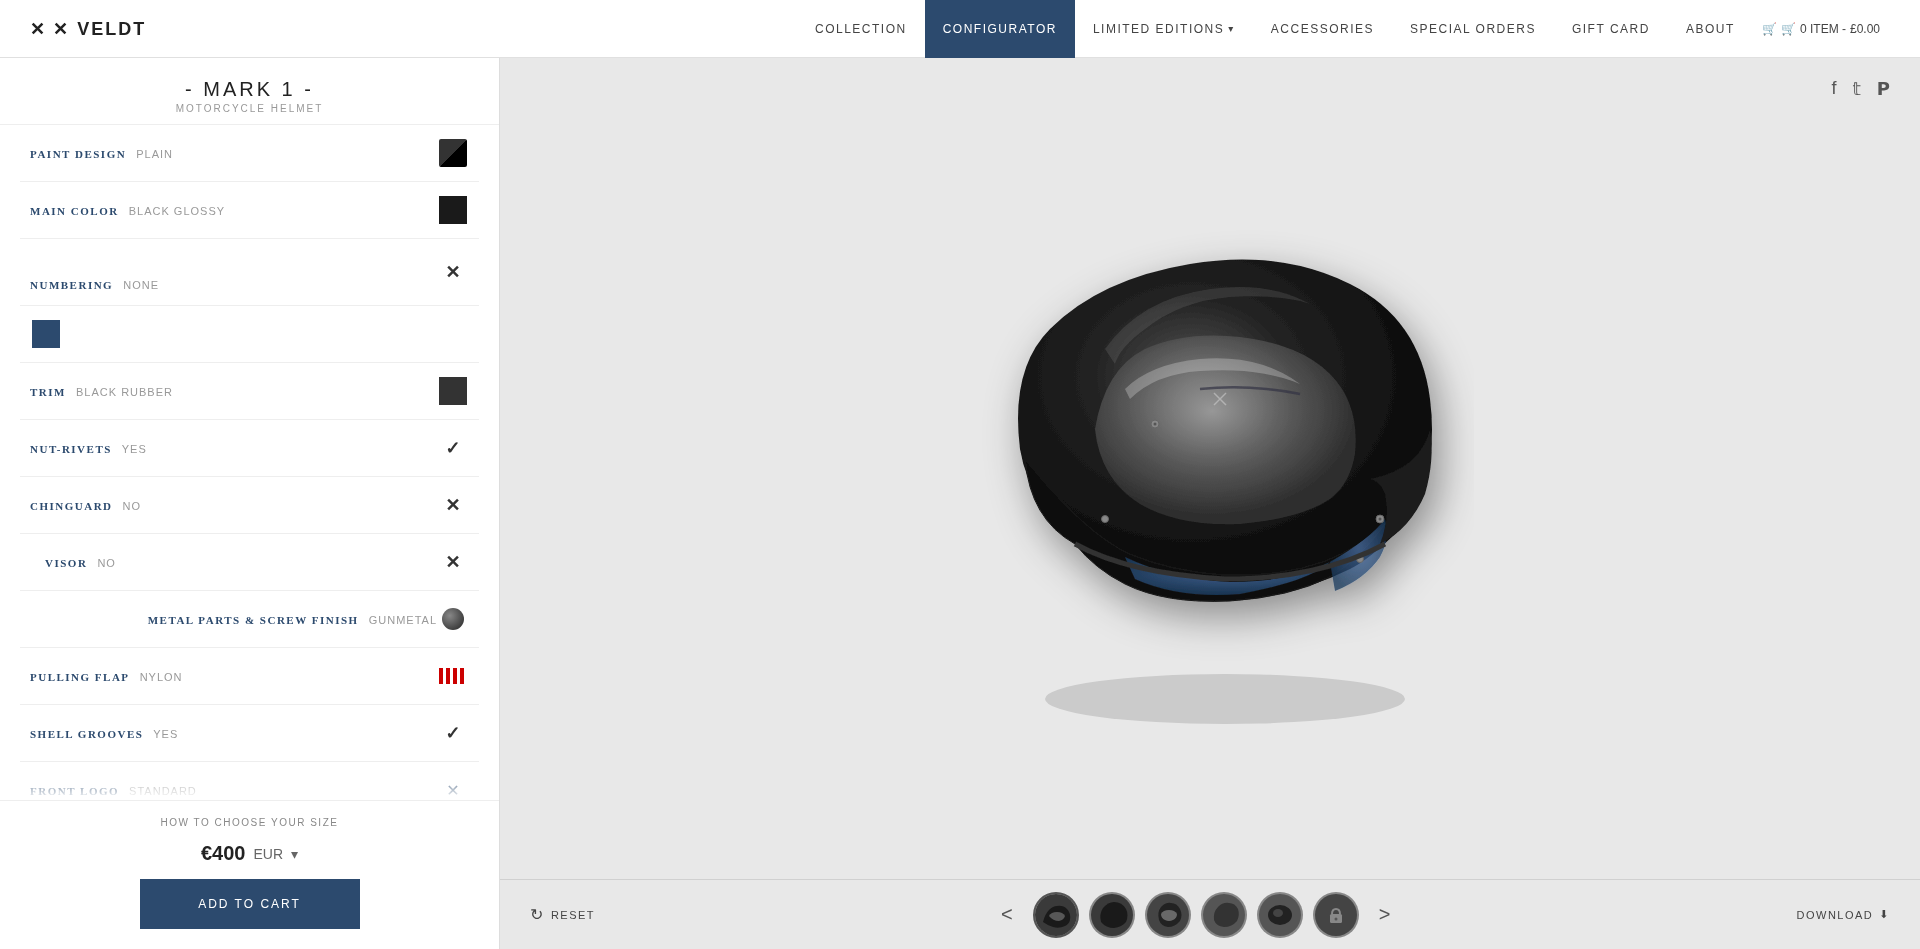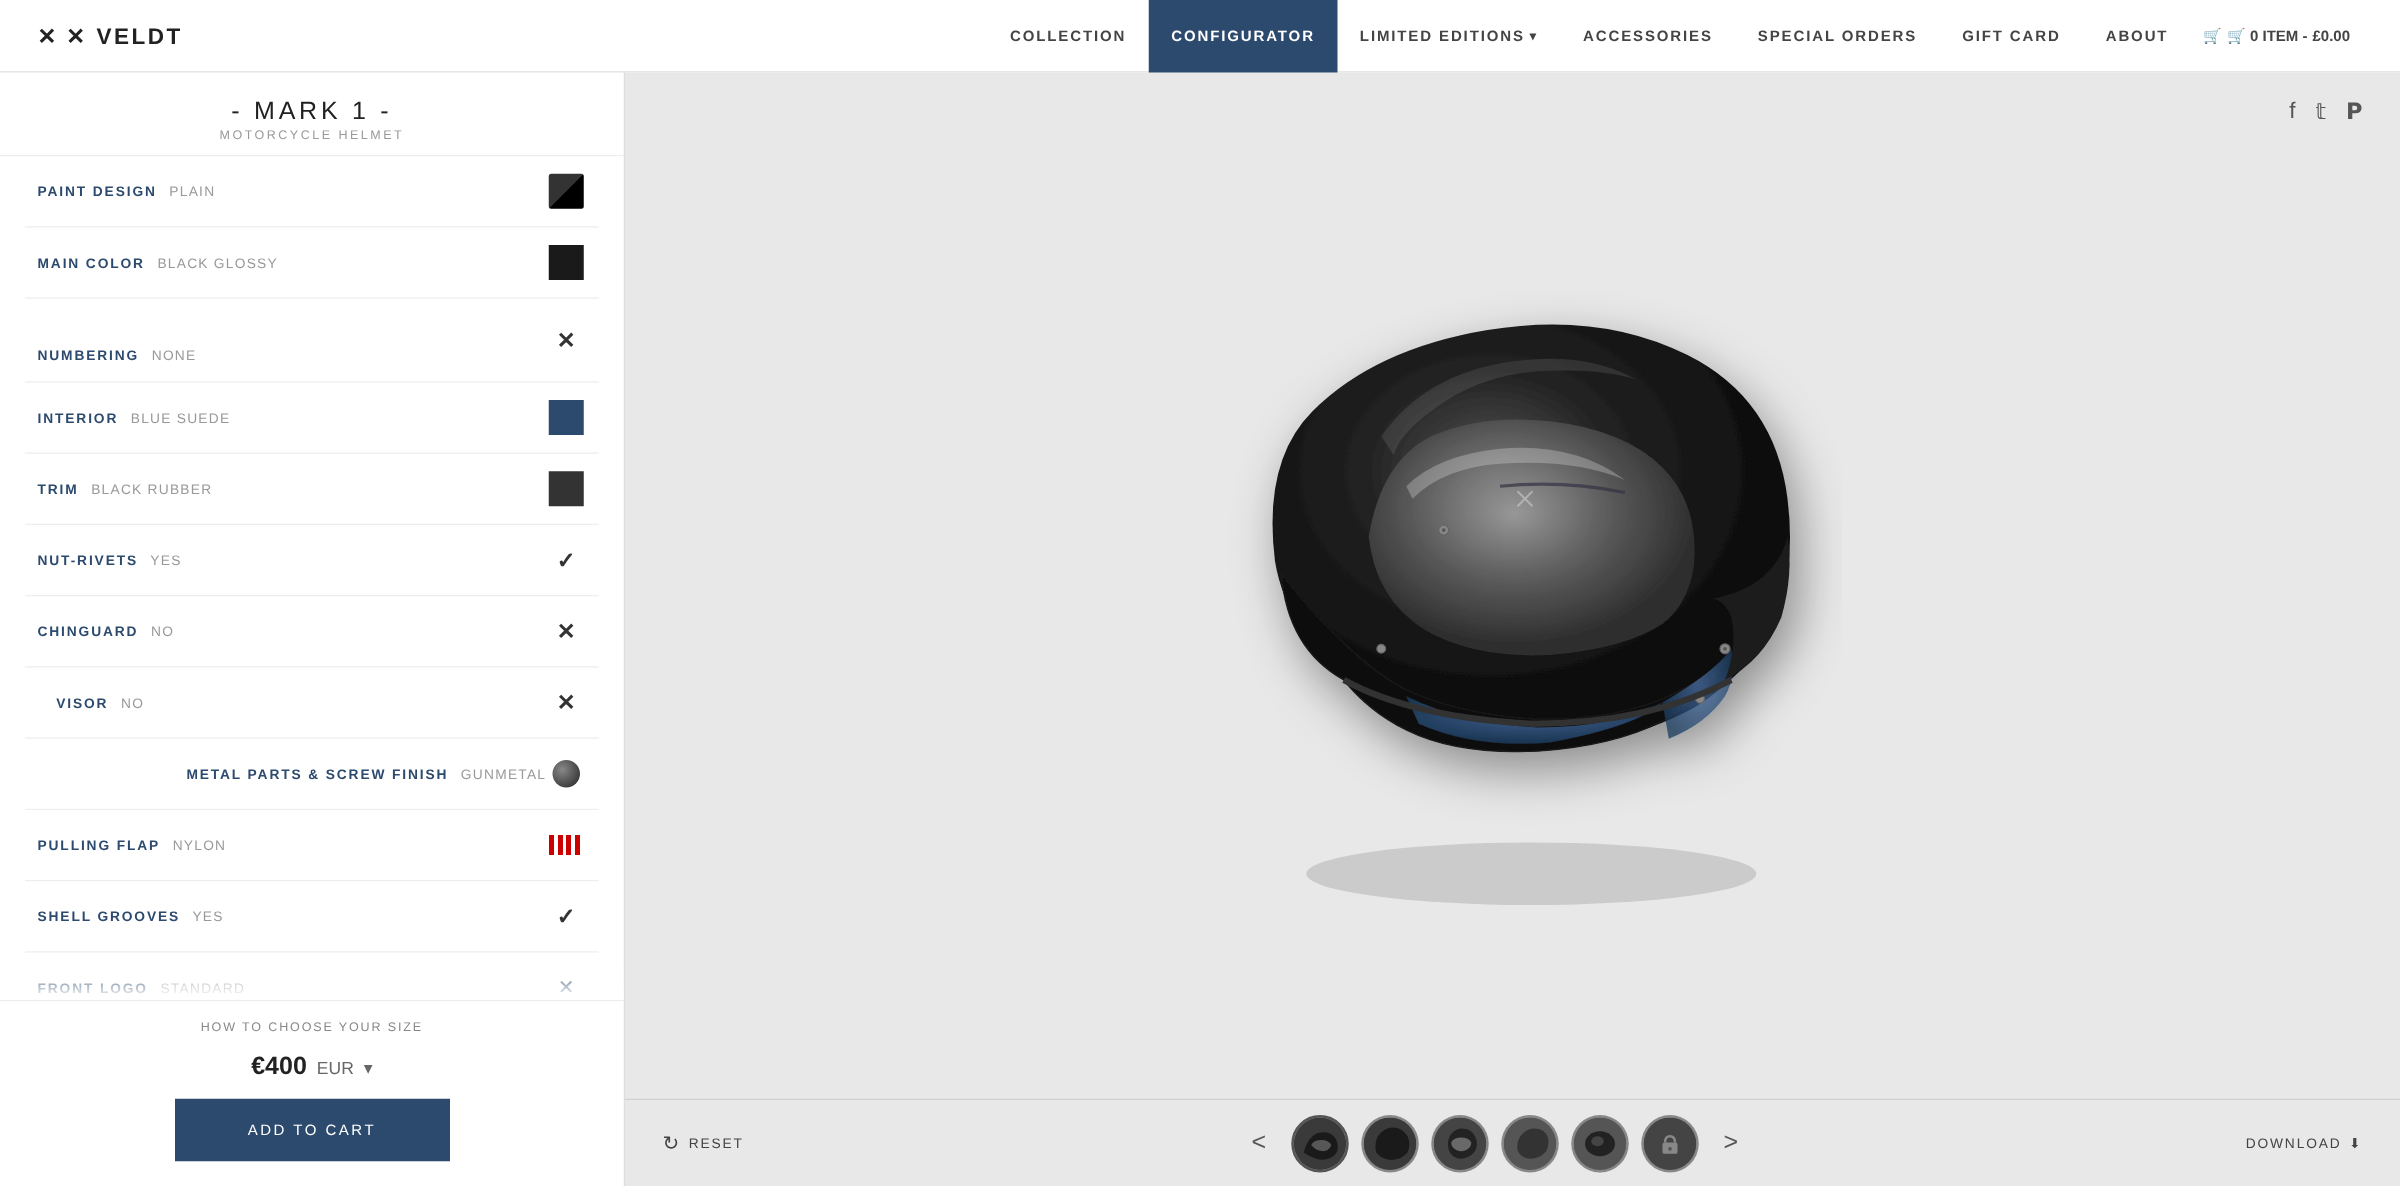--- a/index.html
+++ b/index.html
@@ -24,21 +24,20 @@
       display: flex;
       align-items: center;
       gap: 6px;
       white-space: nowrap;
     }
     .nav-links {
       display: flex;
       align-items: center;
       margin-left: auto;
       gap: 0;
-      font-weight: bold;
     }
     .nav-link {
       padding: 0 18px;
       height: 58px;
       display: flex;
       align-items: center;
       font-size: 12px;
       letter-spacing: 1.5px;
       color: #444;
       text-transform: uppercase;
@@ -110,20 +109,21 @@
       padding: 12px 10px;
       border-bottom: 1px solid #eee;
       cursor: pointer;
     }
     .config-label {
       font-size: 11px;
       font-weight: bold;
       letter-spacing: 1.5px;
       color: #2c4a6e;
       text-transform: uppercase;
+      font-family: Liberation Serif, serif;
     }
     .config-value {
       font-size: 11px;
       letter-spacing: 1px;
       color: #999;
       text-transform: uppercase;
       margin-left: 6px;
     }
     .config-indicator {
       display: flex;
@@ -381,21 +381,20 @@
               <div class="swatch-black"></div>
             </div>
           </div>
           <div class="config-row">
             <div style="flex: 1 1 0%; margin-top: 24px;"><span class="config-label">NUMBERING</span><span class="config-value"> NONE</span></div>
             <div class="config-indicator">
               <span class="icon-x">✕</span>
             </div>
           </div>
           <div class="config-row">
-            <div style="flex: 1 1 0%;"><span class="config-label">INTERIOR</span><span class="config-value"> BLUE SUEDE</span></div>
             <div class="config-indicator">
               <div class="swatch-blue"></div>
             </div>
           </div>
           <div class="config-row">
             <div style="flex: 1 1 0%;"><span class="config-label">TRIM</span><span class="config-value"> BLACK RUBBER</span></div>
             <div class="config-indicator">
               <div class="swatch-darkgray"></div>
             </div>
           </div>

